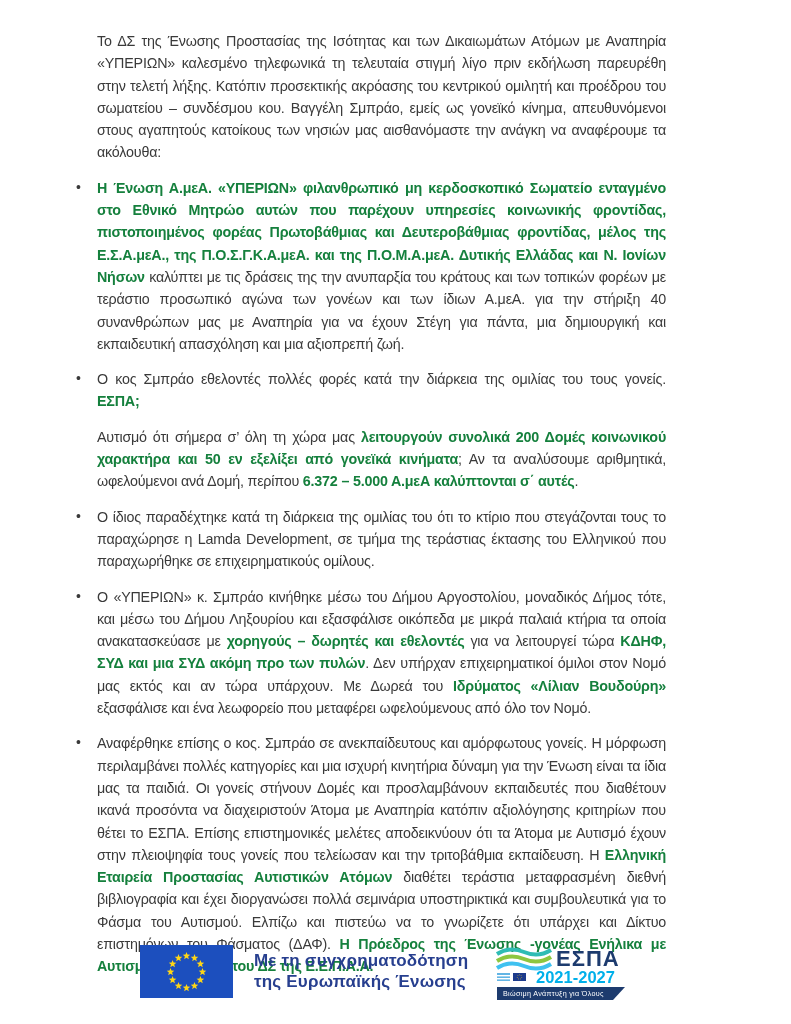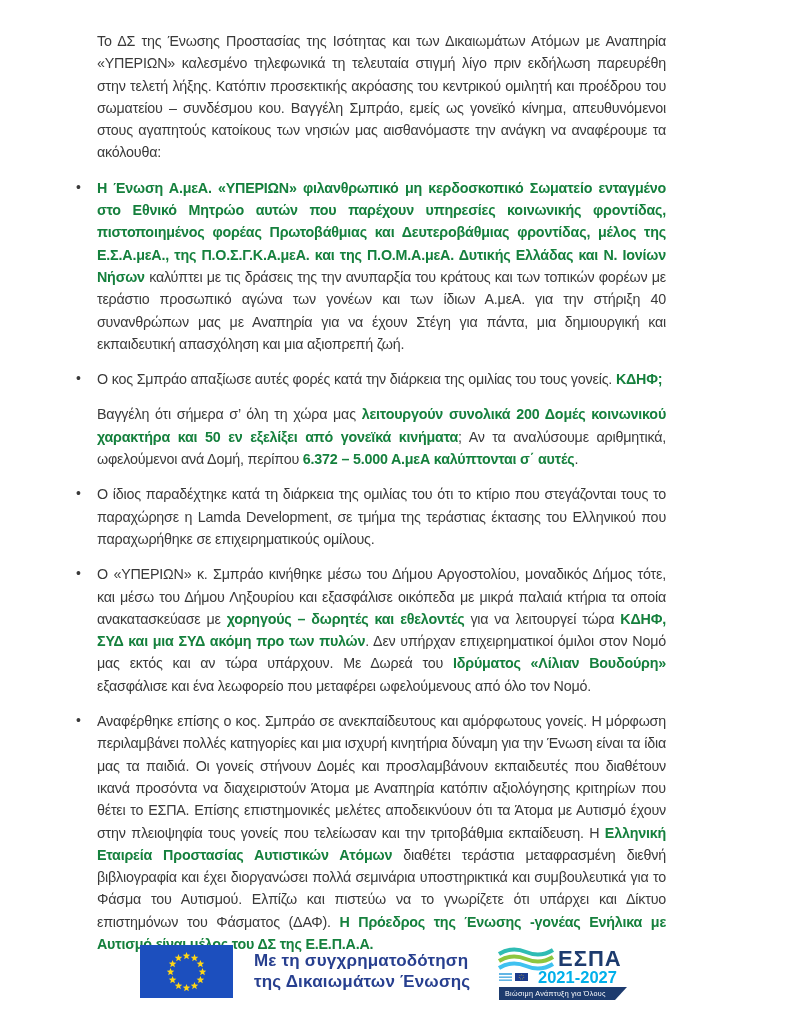--- a/index.html
+++ b/index.html
@@ -37,24 +37,24 @@
 
 <div class="page">
 
   <p class="block"><span>Το ΔΣ της Ένωσης Προστασίας της Ισότητας και των Δικαιωμάτων Ατόμων με Αναπηρία «ΥΠΕΡΙΩΝ» καλεσμένο τηλεφωνικά τη τελευταία στιγμή λίγο πριν εκδήλωση παρευρέθη στην τελετή λήξης. Κατόπιν προσεκτικής ακρόασης του κεντρικού ομιλητή και προέδρου του σωματείου – συνδέσμου κου. Βαγγέλη Σμπράο, εμείς ως γονεϊκό κίνημα, απευθυνόμενοι στους αγαπητούς κατοίκους των νησιών μας αισθανόμαστε την ανάγκη να αναφέρουμε τα ακόλουθα:</span></p>
 
   <div class="block bullet">
     <span class="marker">•</span><span class="b">Η Ένωση Α.μεΑ. «ΥΠΕΡΙΩΝ» φιλανθρωπικό μη κερδοσκοπικό Σωματείο ενταγμένο στο Εθνικό Μητρώο αυτών που παρέχουν υπηρεσίες κοινωνικής φροντίδας, πιστοποιημένος φορέας Πρωτοβάθμιας και Δευτεροβάθμιας φροντίδας, μέλος της Ε.Σ.Α.μεΑ., της Π.Ο.Σ.Γ.Κ.Α.μεΑ. και της Π.Ο.Μ.Α.μεΑ. Δυτικής Ελλάδας και Ν. Ιονίων Νήσων</span><span> καλύπτει με τις δράσεις της την ανυπαρξία του κράτους και των τοπικών φορέων με τεράστιο προσωπικό αγώνα των γονέων και των ίδιων Α.μεΑ. για την στήριξη 40 συνανθρώπων μας με Αναπηρία για να έχουν Στέγη για πάντα, μια δημιουργική και εκπαιδευτική απασχόληση και μια αξιοπρεπή ζωή.</span>
   </div>
 
   <div class="block bullet">
-    <span class="marker">•</span><span>Ο κος Σμπράο απαξίωσε αυτές φορές κατά την διάρκεια της ομιλίας του τους γονείς. </span><span class="b">ΚΔΗΦ;</span>
+    <span class="marker">•</span><span>Ο κος Σμπράο εθελοντές πολλές φορές κατά την διάρκεια της ομιλίας του τους γονείς. </span><span class="b">ΕΣΠΑ;</span>
   </div>
 
-  <p class="block"><span>Βαγγέλη ότι σήμερα σ’ όλη τη χώρα μας </span><span class="b">λειτουργούν συνολικά 200 Δομές κοινωνικού χαρακτήρα και 50 εν εξελίξει από γονεϊκά κινήματα</span><span>; Αν τα αναλύσουμε αριθμητικά, ωφελούμενοι ανά Δομή, περίπου </span><span class="b">6.372 – 5.000 Α.μεΑ καλύπτονται σ΄ αυτές</span><span>.</span></p>
+  <p class="block"><span>Αυτισμό ότι σήμερα σ’ όλη τη χώρα μας </span><span class="b">λειτουργούν συνολικά 200 Δομές κοινωνικού χαρακτήρα και 50 εν εξελίξει από γονεϊκά κινήματα</span><span>; Αν τα αναλύσουμε αριθμητικά, ωφελούμενοι ανά Δομή, περίπου </span><span class="b">6.372 – 5.000 Α.μεΑ καλύπτονται σ΄ αυτές</span><span>.</span></p>
 
   <div class="block bullet">
     <span class="marker">•</span><span>Ο ίδιος παραδέχτηκε κατά τη διάρκεια της ομιλίας του ότι το κτίριο που στεγάζονται τους το παραχώρησε η Lamda Development, σε τμήμα της τεράστιας έκτασης του Ελληνικού που παραχωρήθηκε σε επιχειρηματικούς ομίλους.</span>
   </div>
 
   <div class="block bullet">
     <span class="marker">•</span><span>Ο «ΥΠΕΡΙΩΝ» κ. Σμπράο κινήθηκε μέσω του Δήμου Αργοστολίου, μοναδικός Δήμος τότε, και μέσω του Δήμου Ληξουρίου και εξασφάλισε οικόπεδα με μικρά παλαιά κτήρια τα οποία ανακατασκεύασε με </span><span class="b">χορηγούς – δωρητές και εθελοντές</span><span> για να λειτουργεί τώρα </span><span class="b">ΚΔΗΦ, ΣΥΔ και μια ΣΥΔ ακόμη προ των πυλών</span><span>. Δεν υπήρχαν επιχειρηματικοί όμιλοι στον Νομό μας εκτός και αν τώρα υπάρχουν. Με Δωρεά του </span><span class="b">Ιδρύματος «Λίλιαν Βουδούρη»</span><span> εξασφάλισε και ένα λεωφορείο που μεταφέρει ωφελούμενους από όλο τον Νομό.</span>
   </div>
 
   <div class="block bullet">
@@ -79,21 +79,21 @@
         <use href="#eustar" transform="translate(38.5,40.9)"></use>
         <use href="#eustar" transform="translate(32.6,35)"></use>
         <use href="#eustar" transform="translate(30.5,27)"></use>
         <use href="#eustar" transform="translate(32.6,19)"></use>
         <use href="#eustar" transform="translate(38.5,13.1)"></use>
       </svg>
     </div>
 
     <div class="eu-text">
       <div>Με τη συγχρηματοδότηση</div>
-      <div>της Δικαιωμάτων Ένωσης</div>
+      <div>της Ευρωπαϊκής Ένωσης</div>
     </div>
 
     <div class="espa-wrap">
       <svg width="134" height="60" viewBox="0 0 134 60" aria-hidden="true" font-family="Liberation Sans, sans-serif">
         <g>
           <path d="M3,13 Q16,5 30,11 T57,9" stroke="#2fbcb4" stroke-width="4" fill="none"></path>
           <path d="M3,20 Q16,12 30,18 T57,16" stroke="#8dc63f" stroke-width="4" fill="none"></path>
           <path d="M3,27 Q16,19 30,25 T57,23" stroke="#3fc1f0" stroke-width="4" fill="none"></path>
         </g>
         <g>

